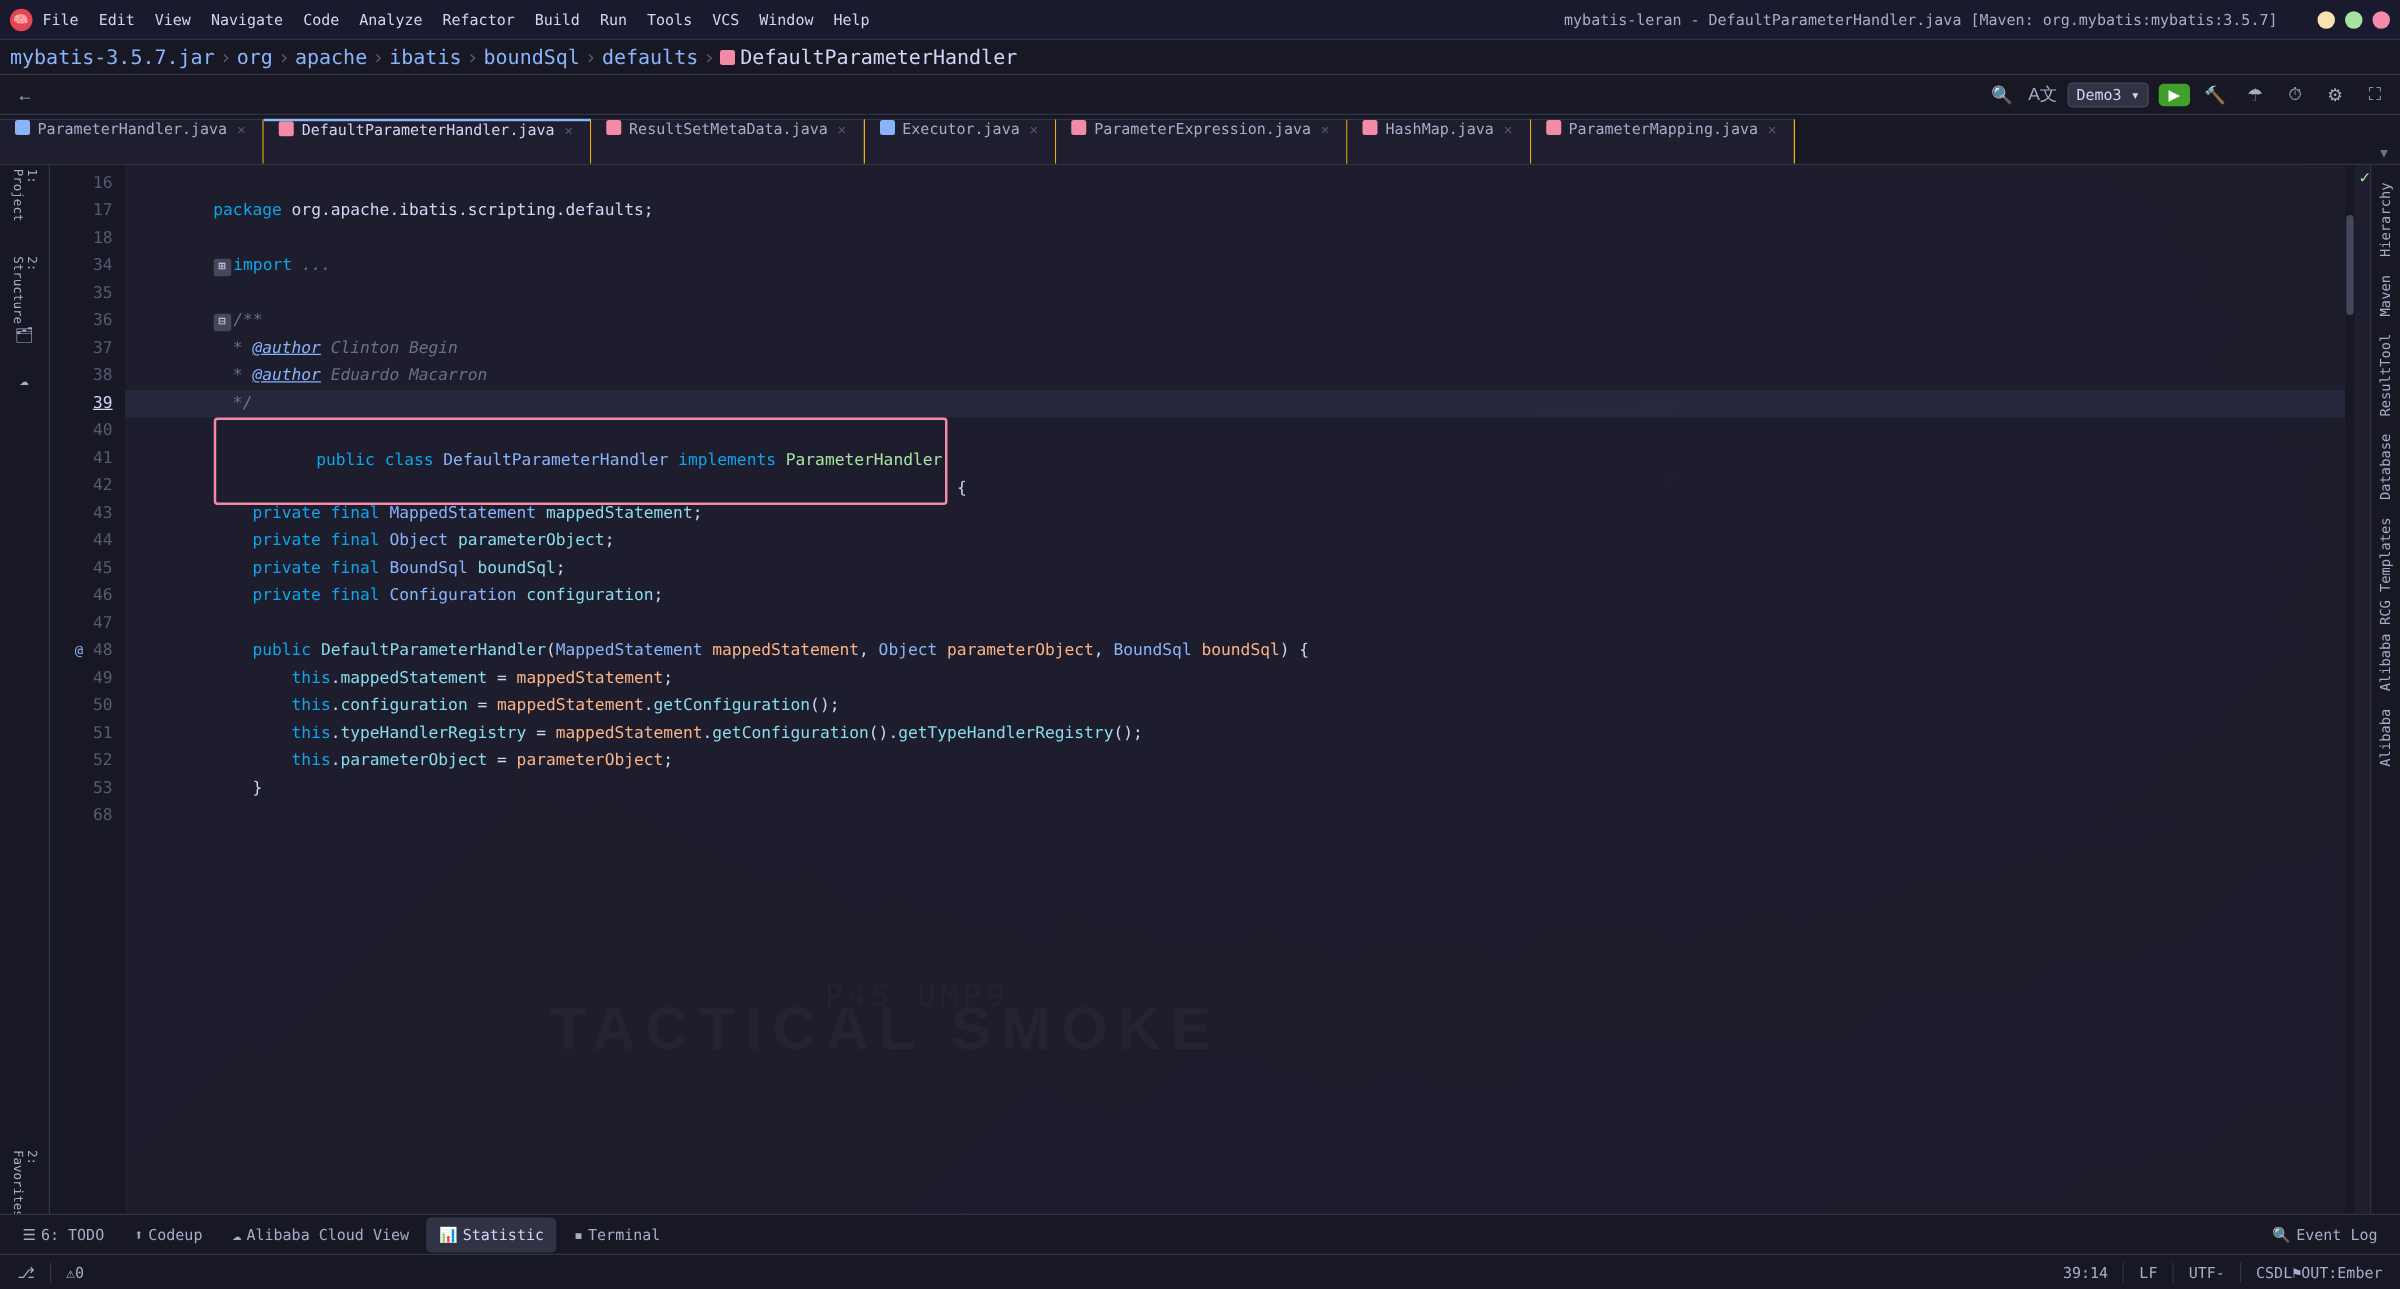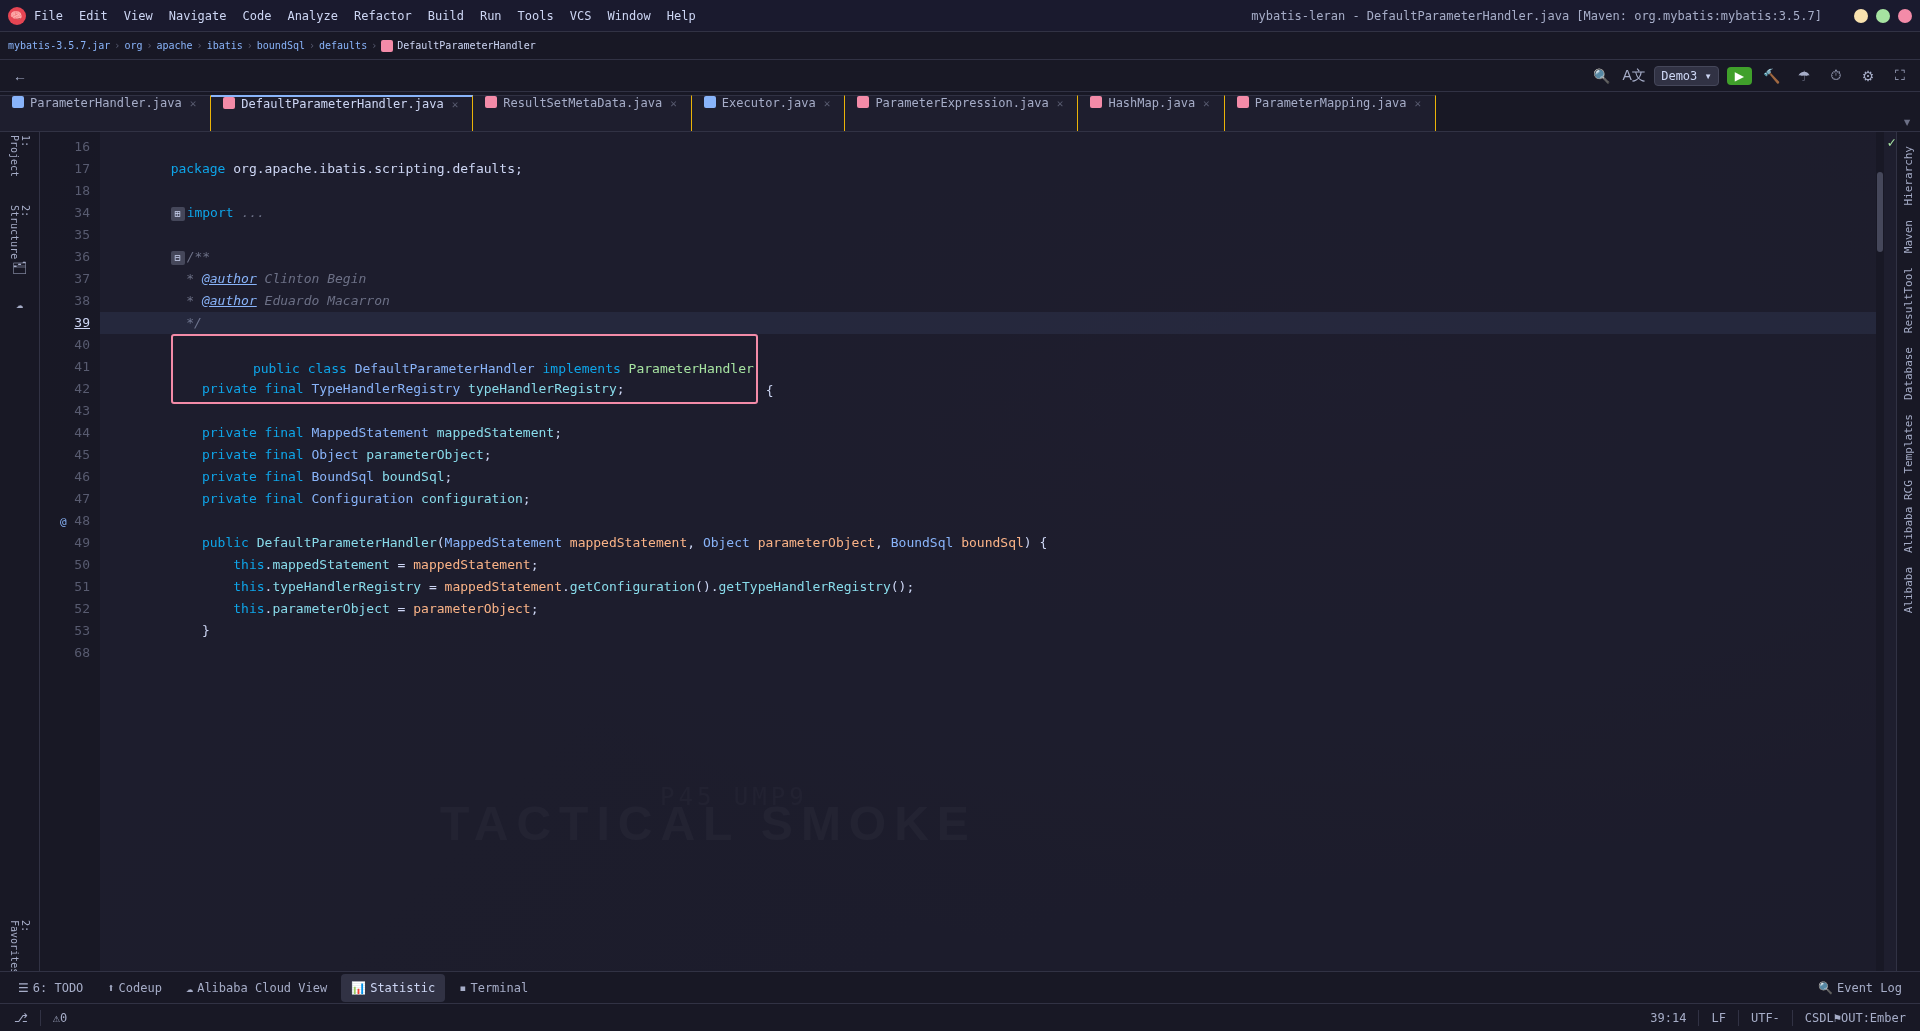--- a/index.html
+++ b/index.html
@@ -49,21 +49,21 @@
     .win-btn.maximize { background: #a6e3a1; }
     .win-btn.close { background: #f38ba8; }
 
     
     #breadcrumb-bar {
       height: 28px;
       background: #181825;
       display: flex;
       align-items: center;
       padding: 0 8px;
-      font-size: 10px;
+      font-size: 16px;
       color: #a6adc8;
       border-bottom: 1px solid #313244;
     }
     #breadcrumb-bar .bc-item { color: #89b4fa; cursor: pointer; }
     #breadcrumb-bar .bc-sep { margin: 0 4px; color: #585b70; }
     #breadcrumb-bar .bc-active { color: #cdd6f4; }
 
     
     #toolbar {
       height: 32px;
@@ -525,42 +525,42 @@
       </div>
       <div class="code-line">
         <span class="cm">&nbsp; */</span>
       </div>
       <div class="code-line highlighted" style="position:relative;">
         <span style="display:inline-block;border:2px solid #f38ba8;border-radius:3px;padding:0 2px;">
           <span class="kw">public </span><span class="kw">class </span><span class="cl">DefaultParameterHandler</span><span class="id"> </span><span class="kw">implements </span><span class="iface-color">ParameterHandler</span>
         </span><span class="id"> {</span>
       </div>
       <div class="code-line">&nbsp;</div>
-      <div class="code-line">
-        <span class="id">&nbsp;&nbsp;&nbsp;&nbsp;</span><span class="kw">private final </span><span class="cl">TypeHandlerRegistry</span><span class="id"> </span><span class="var-color">typeHandlerRegistry</span><span class="id">;</span>
-      </div>
       <div class="code-line">&nbsp;</div>
       <div class="code-line">
         <span class="id">&nbsp;&nbsp;&nbsp;&nbsp;</span><span class="kw">private final </span><span class="cl">MappedStatement</span><span class="id"> </span><span class="var-color">mappedStatement</span><span class="id">;</span>
       </div>
       <div class="code-line">
         <span class="id">&nbsp;&nbsp;&nbsp;&nbsp;</span><span class="kw">private final </span><span class="cl">Object</span><span class="id"> </span><span class="var-color">parameterObject</span><span class="id">;</span>
       </div>
       <div class="code-line">
         <span class="id">&nbsp;&nbsp;&nbsp;&nbsp;</span><span class="kw">private final </span><span class="cl">BoundSql</span><span class="id"> </span><span class="var-color">boundSql</span><span class="id">;</span>
       </div>
       <div class="code-line">
         <span class="id">&nbsp;&nbsp;&nbsp;&nbsp;</span><span class="kw">private final </span><span class="cl">Configuration</span><span class="id"> </span><span class="var-color">configuration</span><span class="id">;</span>
       </div>
       <div class="code-line">&nbsp;</div>
       <div class="code-line">
         <span class="id">&nbsp;&nbsp;&nbsp;&nbsp;</span><span class="kw">public </span><span class="fn">DefaultParameterHandler</span><span class="id">(</span><span class="cl">MappedStatement</span><span class="id"> </span><span class="param-color">mappedStatement</span><span class="id">, </span><span class="cl">Object</span><span class="id"> </span><span class="param-color">parameterObject</span><span class="id">, </span><span class="cl">BoundSql</span><span class="id"> </span><span class="param-color">boundSql</span><span class="id">) {</span>
       </div>
       <div class="code-line">
         <span class="id">&nbsp;&nbsp;&nbsp;&nbsp;&nbsp;&nbsp;&nbsp;&nbsp;</span><span class="kw">this</span><span class="id">.</span><span class="var-color">mappedStatement</span><span class="id"> = </span><span class="param-color">mappedStatement</span><span class="id">;</span>
+      </div>
+      <div class="code-line">
+        <span class="id">&nbsp;&nbsp;&nbsp;&nbsp;&nbsp;&nbsp;&nbsp;&nbsp;</span><span class="kw">this</span><span class="id">.</span><span class="var-color">configuration</span><span class="id"> = </span><span class="param-color">mappedStatement</span><span class="id">.</span><span class="fn">getConfiguration</span><span class="id">();</span>
       </div>
       <div class="code-line">
         <span class="id">&nbsp;&nbsp;&nbsp;&nbsp;&nbsp;&nbsp;&nbsp;&nbsp;</span><span class="kw">this</span><span class="id">.</span><span class="var-color">typeHandlerRegistry</span><span class="id"> = </span><span class="param-color">mappedStatement</span><span class="id">.</span><span class="fn">getConfiguration</span><span class="id">().</span><span class="fn">getTypeHandlerRegistry</span><span class="id">();</span>
       </div>
       <div class="code-line">
         <span class="id">&nbsp;&nbsp;&nbsp;&nbsp;&nbsp;&nbsp;&nbsp;&nbsp;</span><span class="kw">this</span><span class="id">.</span><span class="var-color">parameterObject</span><span class="id"> = </span><span class="param-color">parameterObject</span><span class="id">;</span>
       </div>
       <div class="code-line">
         <span class="id">&nbsp;&nbsp;&nbsp;&nbsp;}</span>
       </div>

